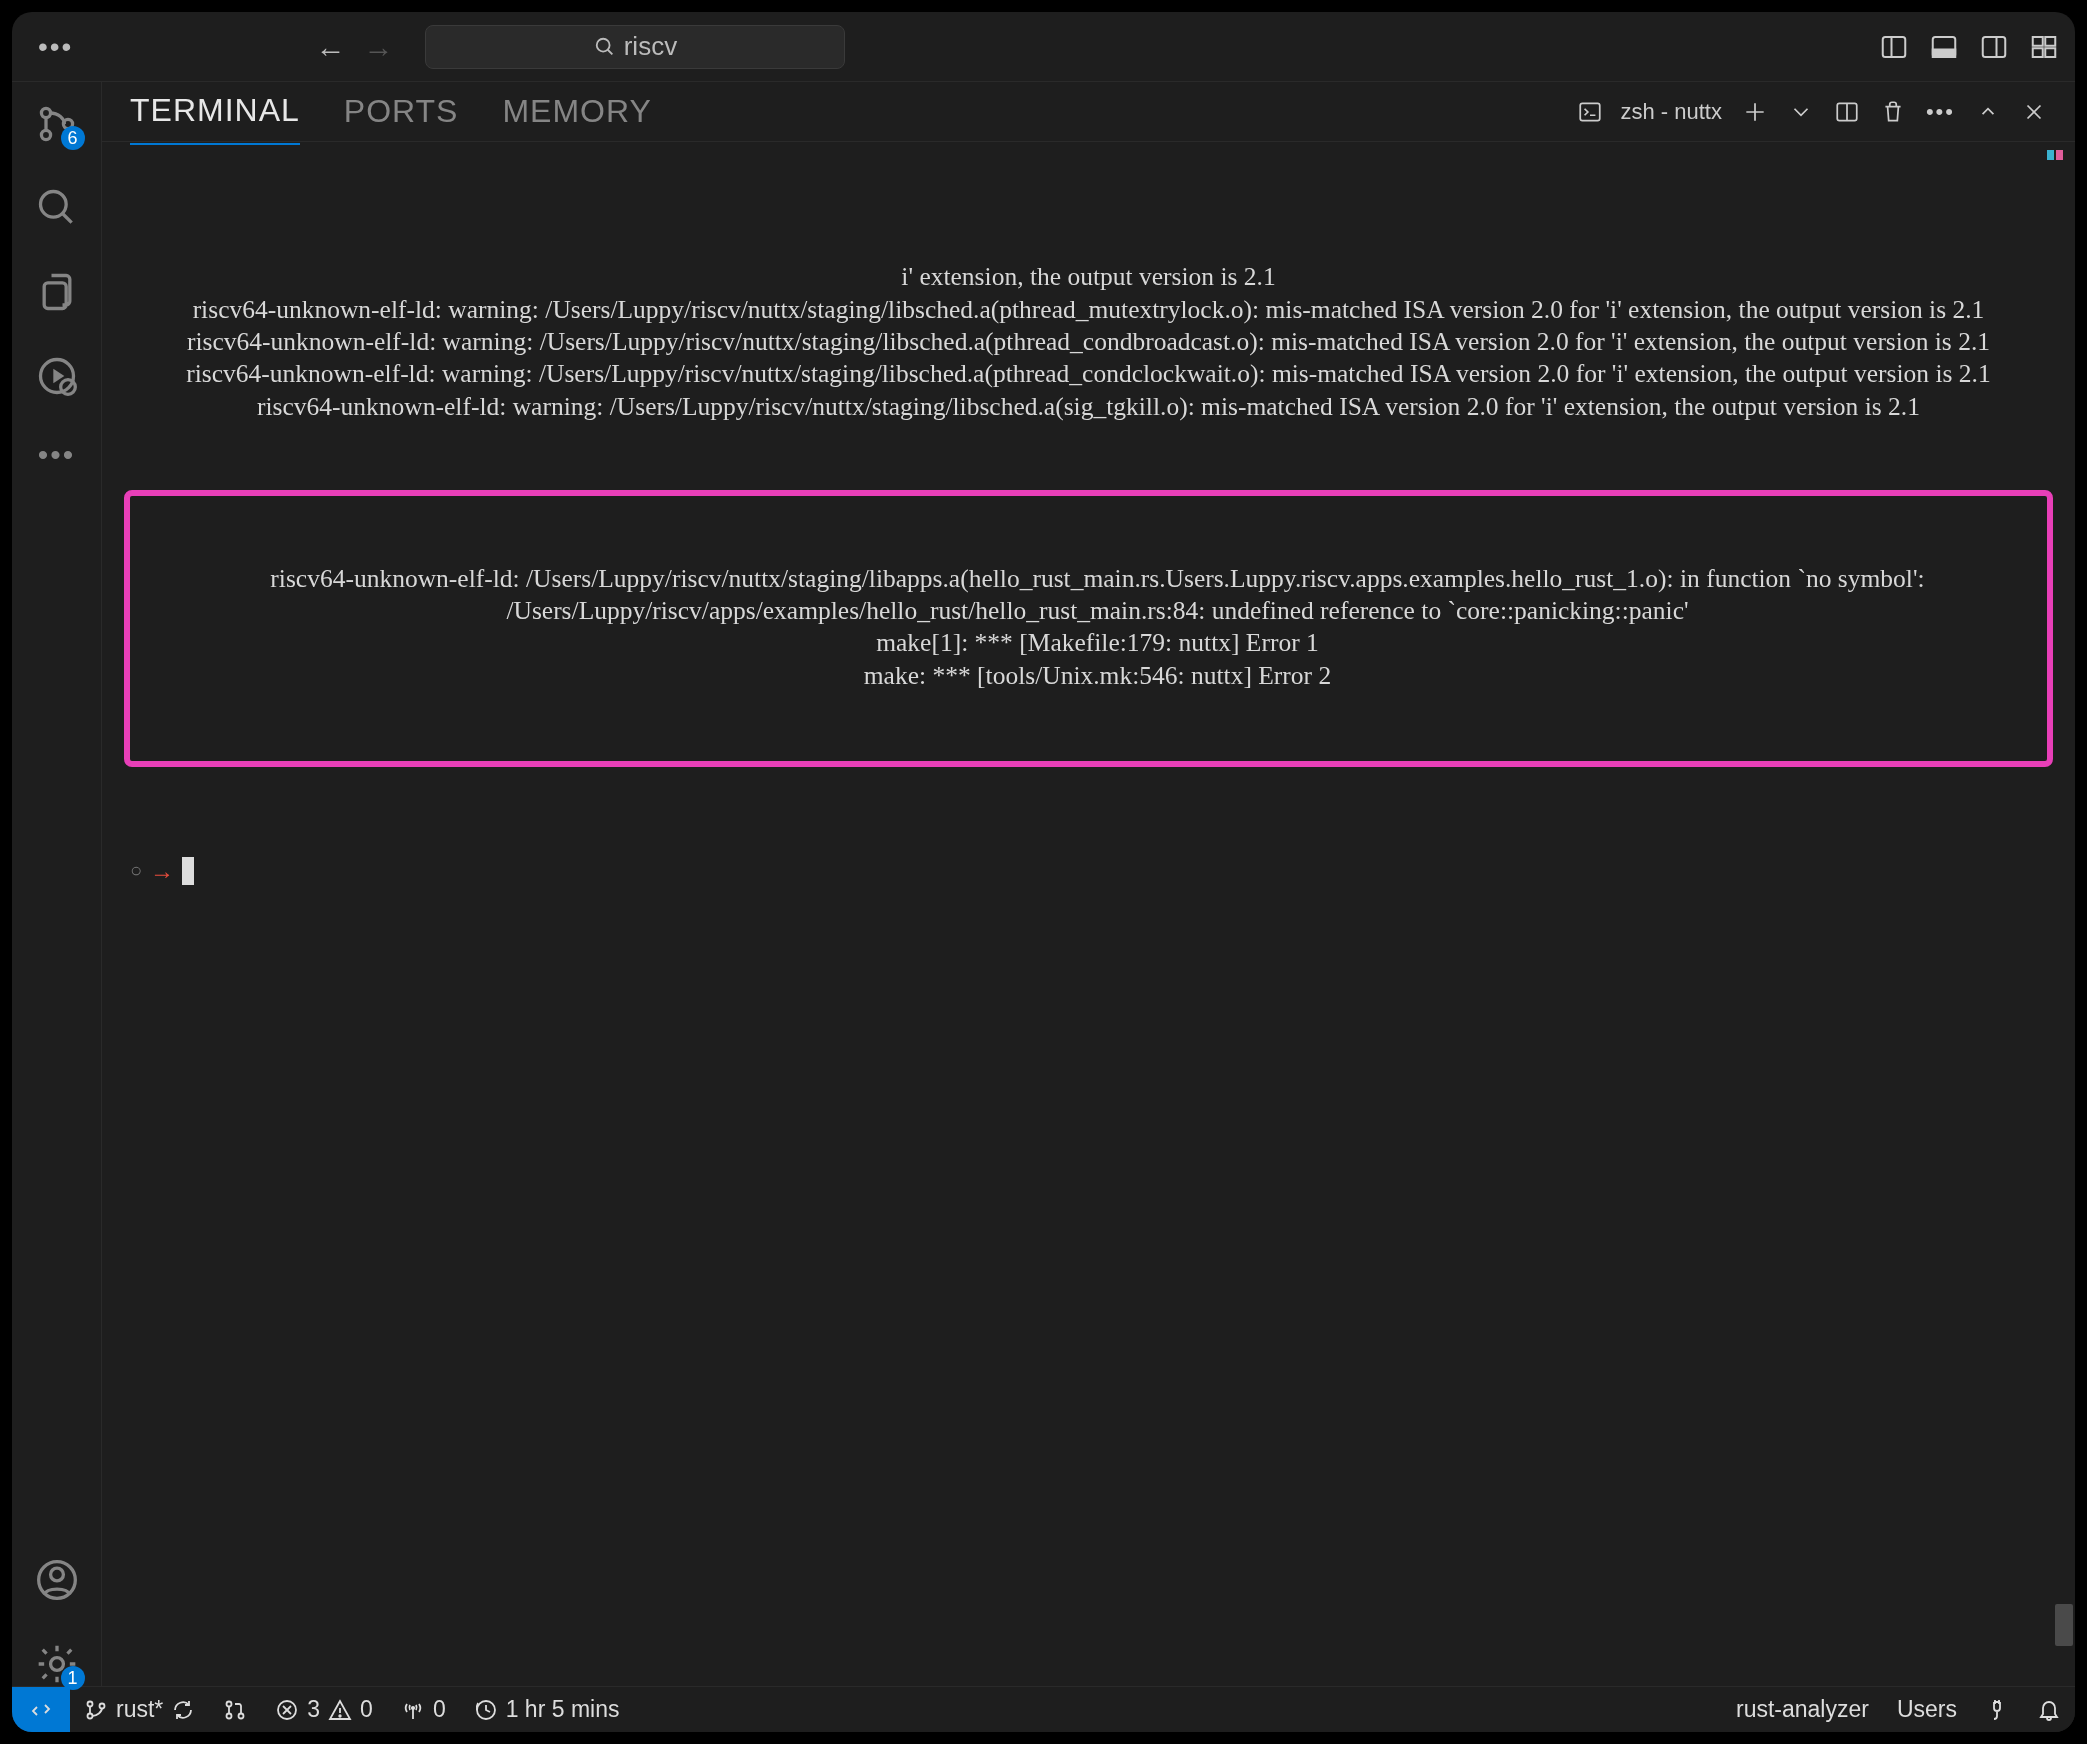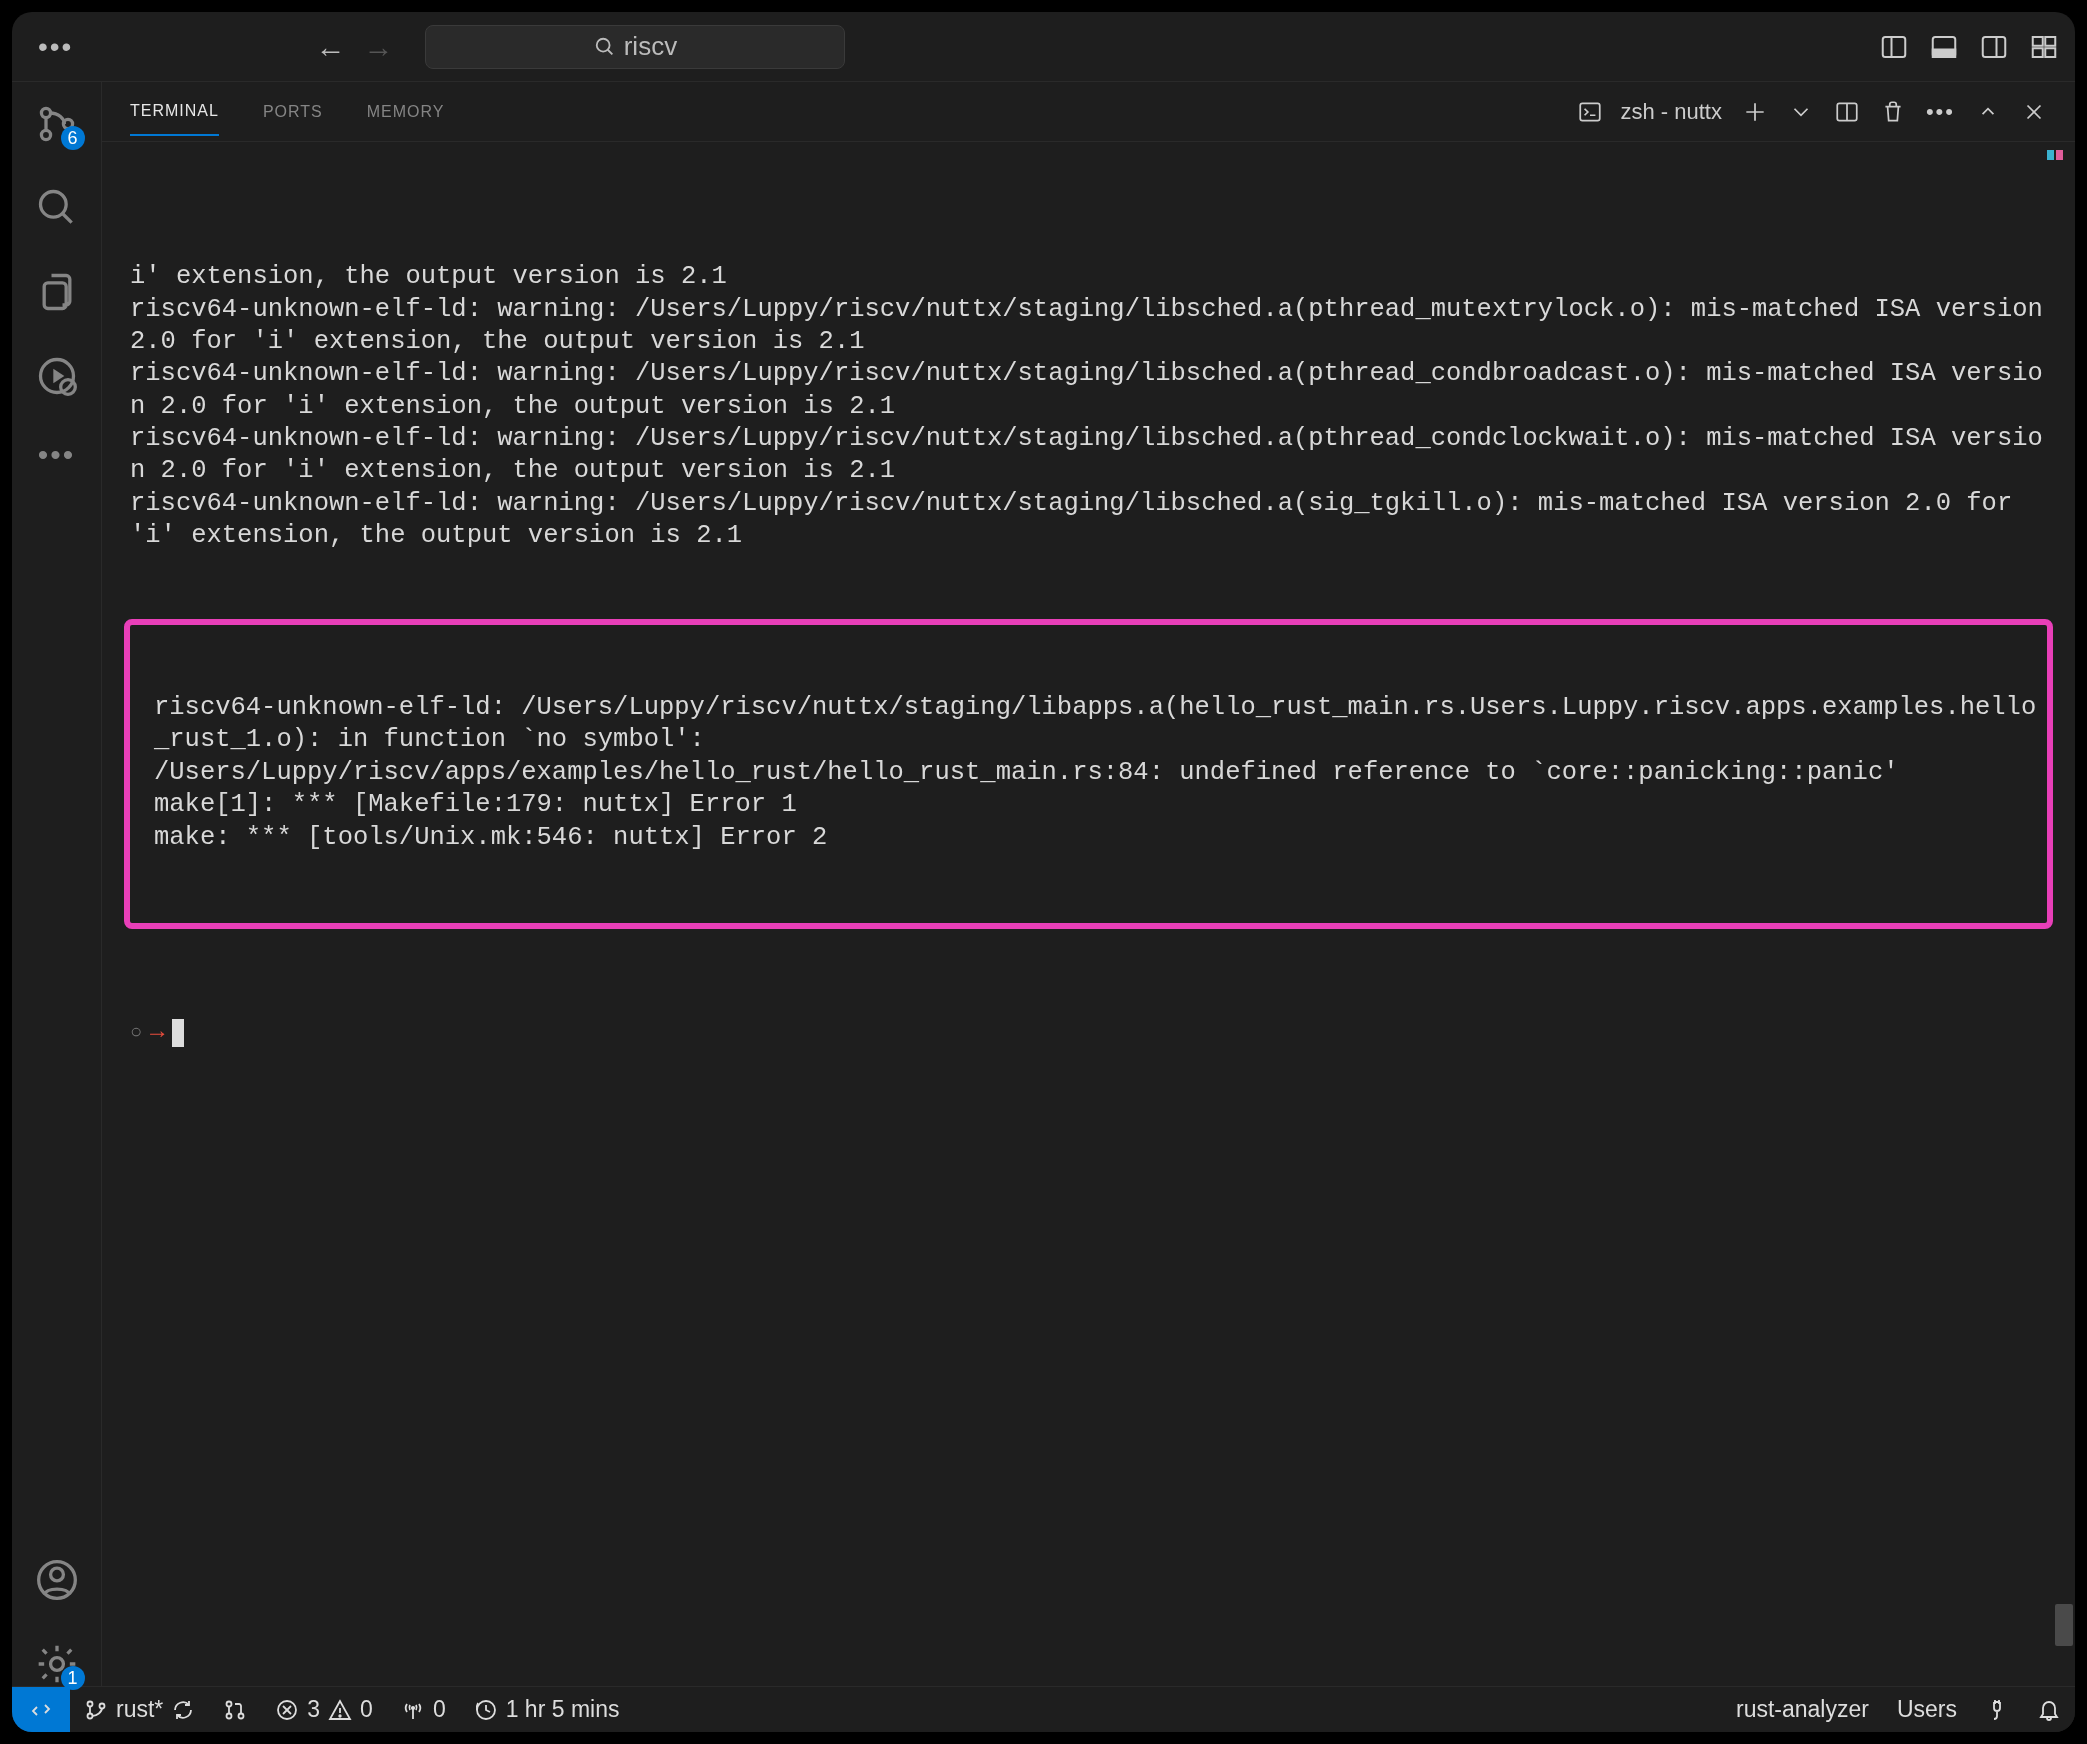--- a/index.html
+++ b/index.html
@@ -108,21 +108,21 @@
   }
   .panel-tabs {
     height: 60px;
     display: flex;
     align-items: center;
     padding: 0 28px;
     gap: 44px;
     border-bottom: 1px solid #2a2a2a;
   }
   .panel-tabs .tab {
-    font-size: 16px;
+    font-size: 32px;
     color: #858585;
     letter-spacing: 1px;
     padding: 14px 0;
     cursor: pointer;
     text-align: center;
   }
   .panel-tabs .tab.active {
     color: #e7e7e7;
     border-bottom: 2px solid #0078d4;
   }
@@ -134,28 +134,29 @@
     color: #ccc;
     font-size: 22px;
   }
   .panel-tabs .term-right svg { width: 26px; height: 26px; stroke: #ccc; fill: none; stroke-width: 1.6; }
   .panel-tabs .term-right .termname {
     display: flex; align-items: center; gap: 17px;
   }
   .terminal {
     flex: 1;
     padding: 22px 28px 10px 28px;
-    font-family: Liberation Mono, monospace;
+    font-family: Liberation Serif, serif;
     font-size: 25.5px;
     line-height: 1.27;
     color: #d8d8d8;
     white-space: pre-wrap;
     word-break: break-all;
     overflow: hidden;
     position: relative;
+    text-align: center;
   }
   .terminal .highlight-box {
     border: 6px solid #e83fb8;
     border-radius: 8px;
     padding: 2px 6px 4px 24px;
     margin: 2px -6px 4px -6px;
   }
   .terminal .prompt {
     margin-top: 20px;
     display: flex;

